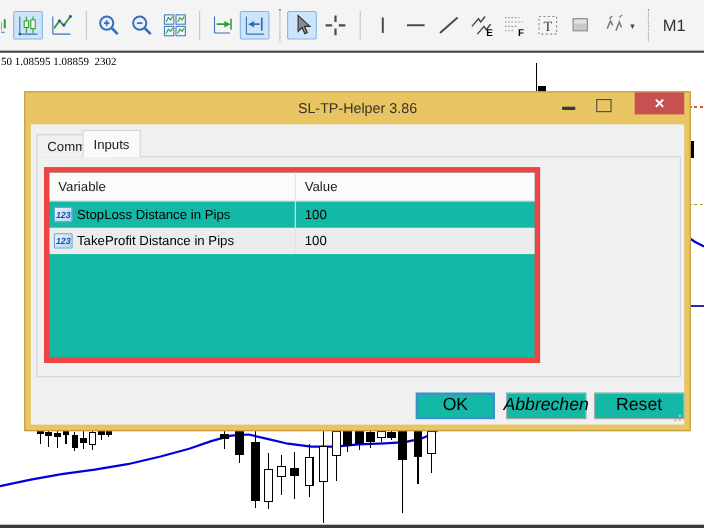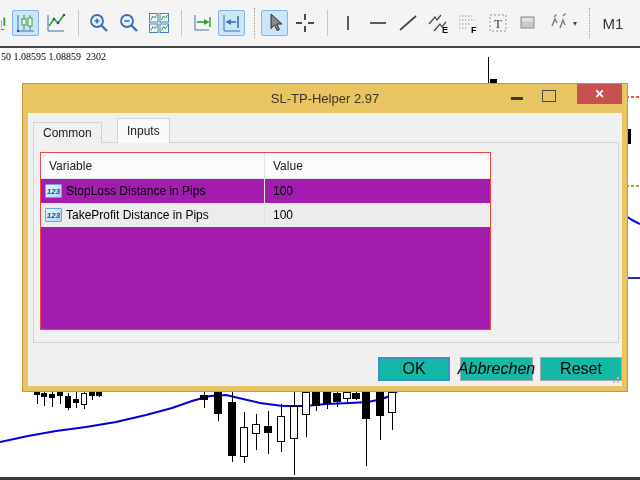--- a/index.html
+++ b/index.html
@@ -62,30 +62,30 @@
     background:#f0f0f0;
   }
 
   
   .tab{
     position:absolute;font-size:12px;color:#1a1a1a;
     border:1px solid #d2d2d2;display:flex;align-items:center;
     padding:0 9px;z-index:3;
   }
   .tab-common{left:5px;top:9px;height:21px;background:#f0f0f0;border-bottom:none;}
-  .tab-inputs{left:47px;top:5px;height:25px;background:#fafafa;border-bottom:none;z-index:4;margin-left:42px;}
+  .tab-inputs{left:47px;top:5px;height:25px;background:#fafafa;border-bottom:none;z-index:4;}
   .tab-page{
     position:absolute;left:5px;top:29px;width:586px;height:201px;
     border:1px solid #d2d2d2;background:#f0f0f0;z-index:2;
   }
 
   
   .ptable{
     position:absolute;left:12px;top:39px;width:451px;height:178px;
-    background:#a21caf;border:1px solid #ef4444;z-index:5;
+    background:#14b8a6;border:5px solid #ef4444;z-index:5;
   }
   .ptable .hdr{
     position:relative;height:26px;border-bottom:1px solid #e3e3e3;background:#fbfbfb;
     display:flex;align-items:center;font-size:12px;color:#1a1a1a;
   }
   .col-var{padding-left:8px;width:223px;}
   .col-val{padding-left:9px;}
   .col-div{position:absolute;left:223px;top:0;bottom:0;width:1px;background:#e3e3e3;}
   .prow{
     position:relative;height:24px;display:flex;align-items:center;
@@ -322,21 +322,21 @@
     <div class="tb-btn tb-label">M1</div>
   </div>
 <div class="toolbar-border"></div>
 
 <div class="quote">50 1.08595 1.08859  2302</div>
 
 <div class="bottom-border"></div>
 
 <div class="dialog">
   <div class="titlebar">
-    <div class="dlg-title">SL-TP-Helper 2.97</div>
+    <div class="dlg-title">SL-TP-Helper 3.86</div>
     <div class="win-min"></div>
     <div class="win-max"></div>
     <div class="win-close">
       <span>✕</span>
     </div>
   </div>
 
   <div class="dlg-content">
     <div class="tab tab-common">
       <span>Common</span>

